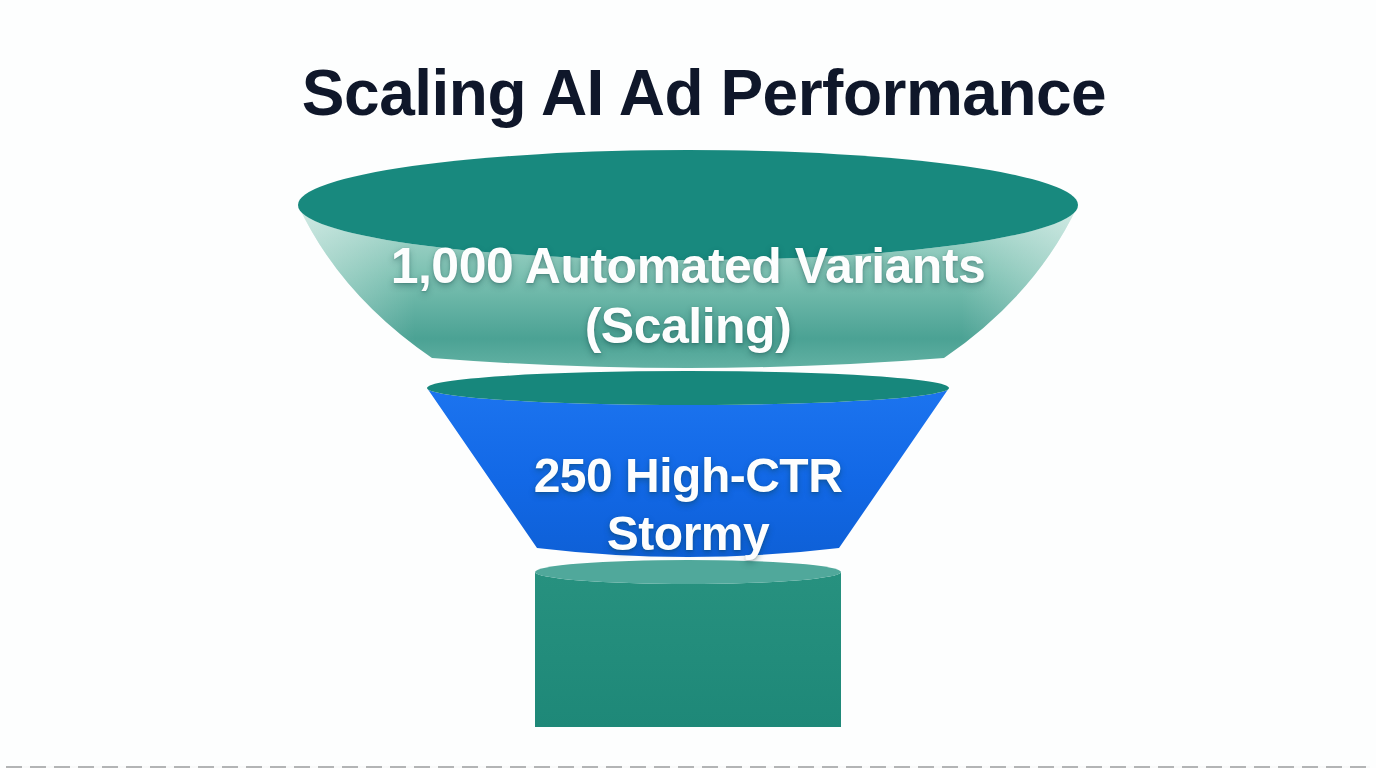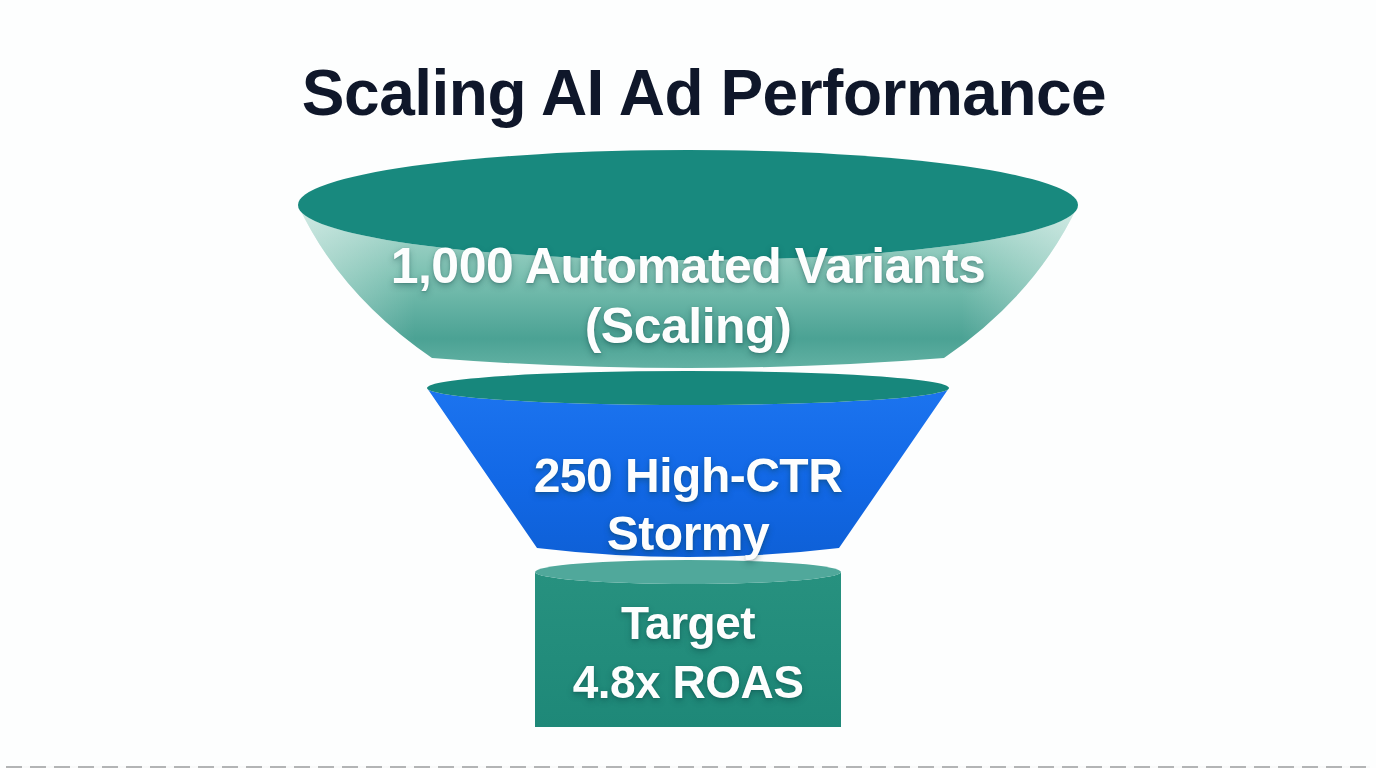--- a/index.html
+++ b/index.html
@@ -106,20 +106,16 @@
   <div class="stage-text label-stage1">
     <span class="line">1,000 Automated Variants</span>
     <span class="line">(Scaling)</span>
   </div>
 
   <div class="stage-text label-stage2">
     <span class="line">250 High-CTR</span>
     <span class="line">Stormy</span>
   </div>
 
-  <div class="stage-text label-stage3">
-    <span class="line">Target</span>
-    <span class="line">4.8x ROAS</span>
-  </div>
 
   <div class="bottom-artifact"></div>
 
 </div>
 
 </body></html>

